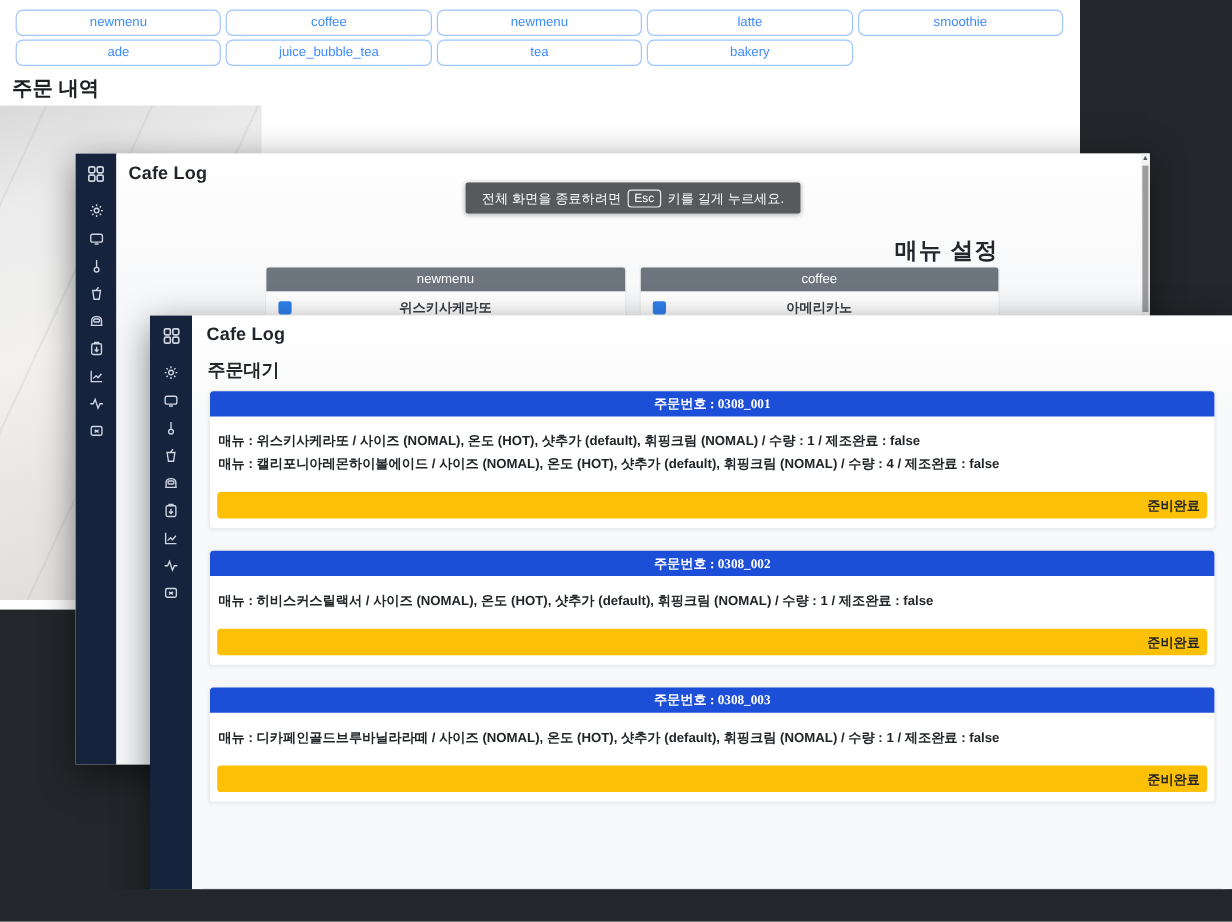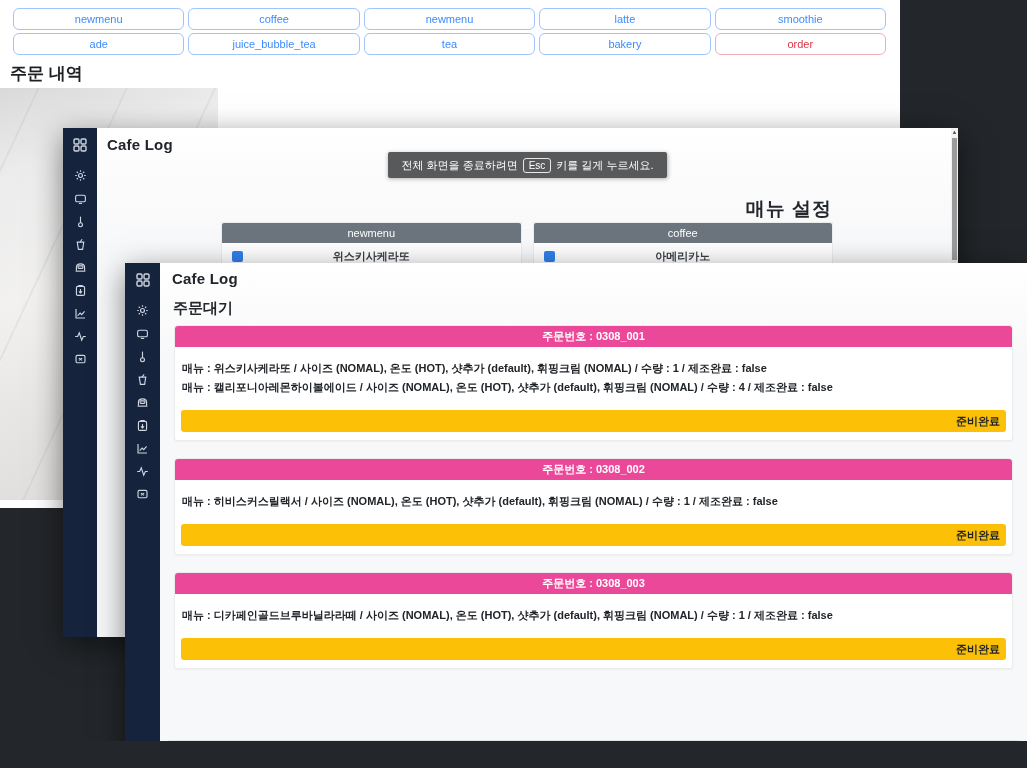--- a/index.html
+++ b/index.html
@@ -59,22 +59,22 @@
   
   .win-orders{left:125px;top:263px;width:902px;height:505px;background:#f7f8f9;}
   .win-orders .sidebar{width:35px;}
   .sb-exit{position:absolute;bottom:7px;left:0;width:35px;display:flex;justify-content:center;}
   .ow-main{position:absolute;left:35px;top:0;right:0;bottom:0;
            background:linear-gradient(#ffffff 0,#fdfdfd 30px,#f7f8f9 90px,#f7f8f9 100%);}
   .ow-header{position:absolute;left:12px;top:7px;}
   .ow-title{position:absolute;left:13px;top:36px;font-size:15px;font-weight:bold;color:#23272c;}
   .cards{position:absolute;left:14px;right:14px;top:62px;display:flex;flex-direction:column;gap:17px;}
   .card{background:#fff;border:1px solid #ececec;border-radius:3px;box-shadow:0 1px 2px rgba(0,0,0,.04);}
-  .card-h{height:21px;background:#ec4899;border-radius:3px 3px 0 0;color:#fff;font-size:11px;
-          font-weight:bold;display:flex;align-items:center;justify-content:center;}
+  .card-h{height:21px;background:#1d4ed8;border-radius:3px 3px 0 0;color:#fff;font-size:11px;
+          font-weight:bold;display:flex;align-items:center;justify-content:center;font-family:Liberation Serif, serif;}
   .card-b{padding:12px 7px 0 7px;}
   .card-line{font-size:11px;font-weight:bold;color:#212529;line-height:19px;white-space:nowrap;
              overflow:hidden;}
   .ready-btn{display:block;margin:13px 6px 8px 6px;height:22px;width:calc(100% - 12px);
              background:#fcc106;border:none;border-radius:3px;font-size:11px;font-weight:bold;
              color:#212529;cursor:pointer;font-family:inherit;text-align:right;}
   .ow-footer{position:absolute;left:0;right:0;bottom:0;height:28px;background:#f1f2f3;
              border-top:1px solid #e3e4e6;display:flex;align-items:center;padding-left:0;
              font-size:10px;font-weight:bold;color:#6b7280;letter-spacing:.6px;border-radius:11px;}
 </style>
@@ -139,21 +139,20 @@
     <div class="tab-grid">
       <button class="tab">newmenu</button>
       <button class="tab">coffee</button>
       <button class="tab">newmenu</button>
       <button class="tab">latte</button>
       <button class="tab">smoothie</button>
       <button class="tab">ade</button>
       <button class="tab">juice_bubble_tea</button>
       <button class="tab">tea</button>
       <button class="tab">bakery</button>
-      <button class="tab red">order</button>
     </div>
     <div class="bg-title">주문 내역</div>
     <div class="marble"></div>
   </div>
 
   <div class="win win-settings">
     <div class="sidebar">
       <div class="sb-logo">
           <svg class="ico lg">
             <use href="#i-apps"></use>

